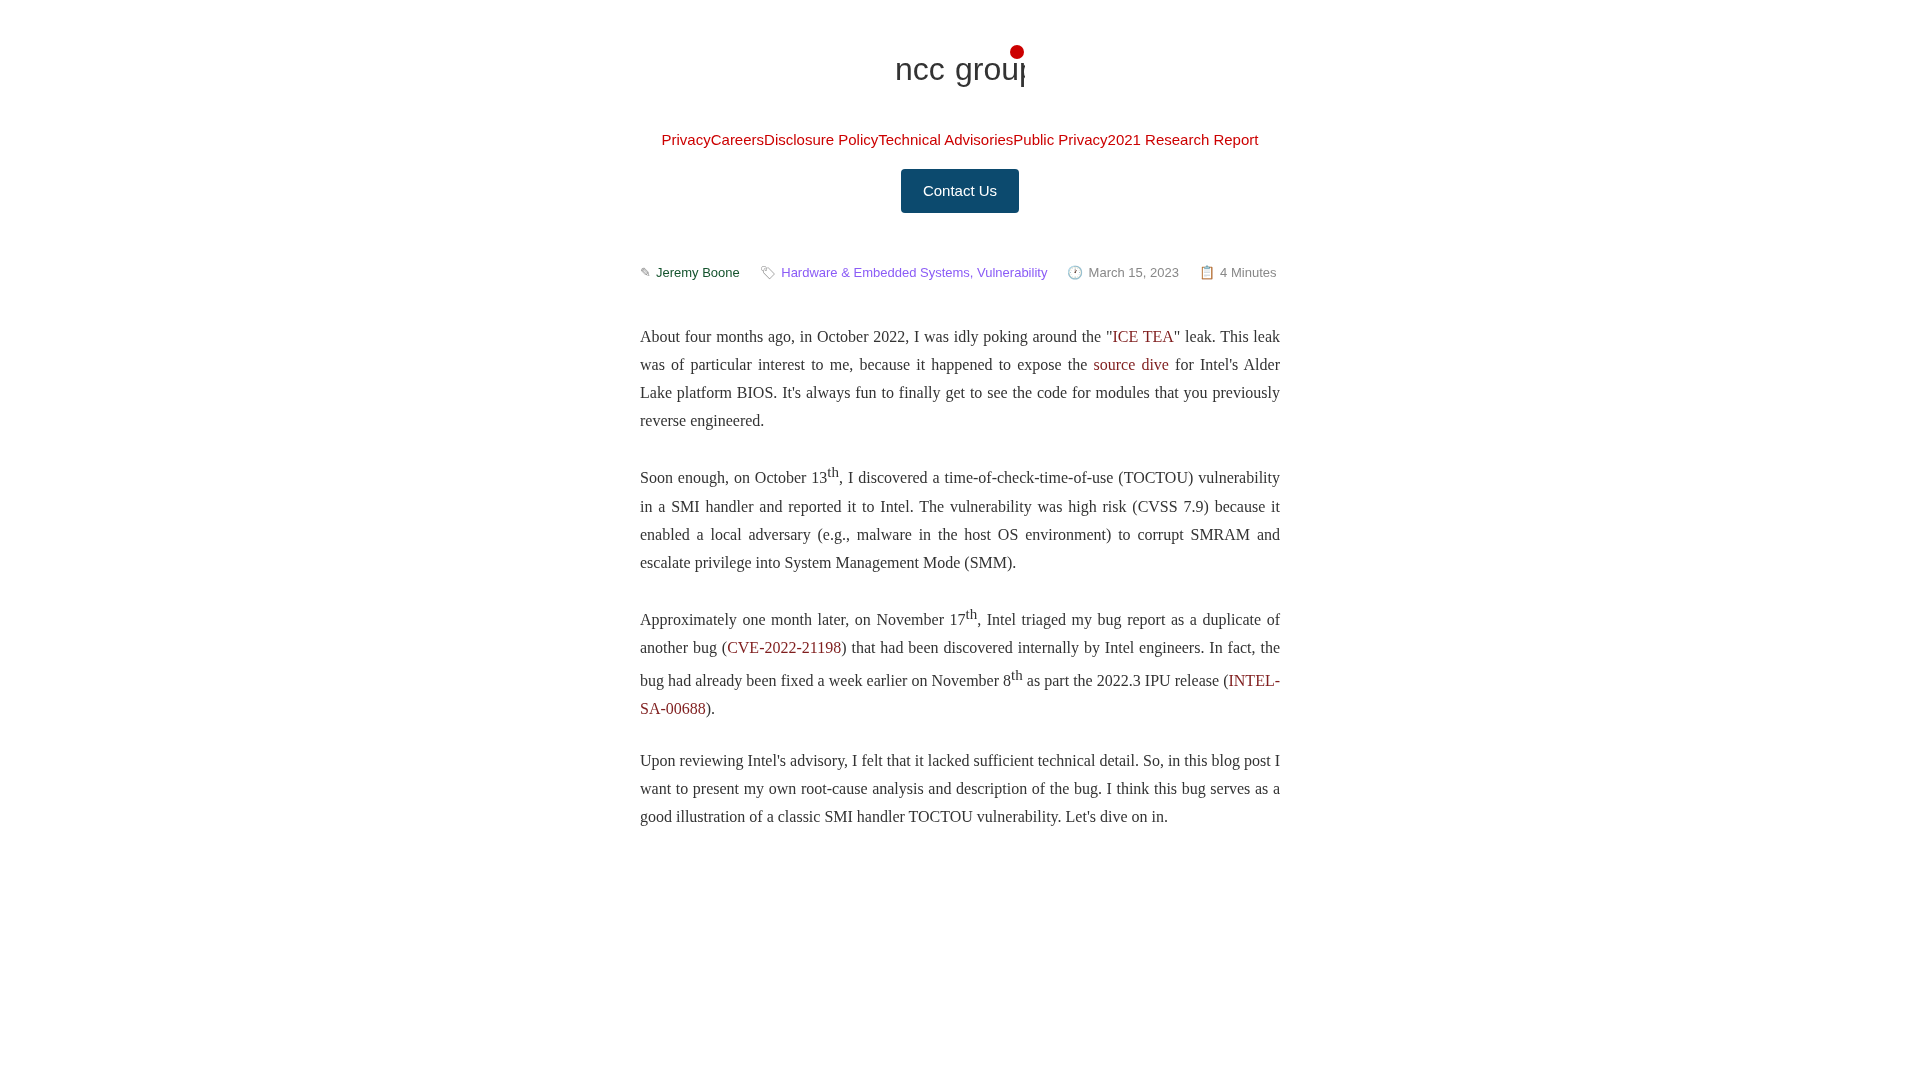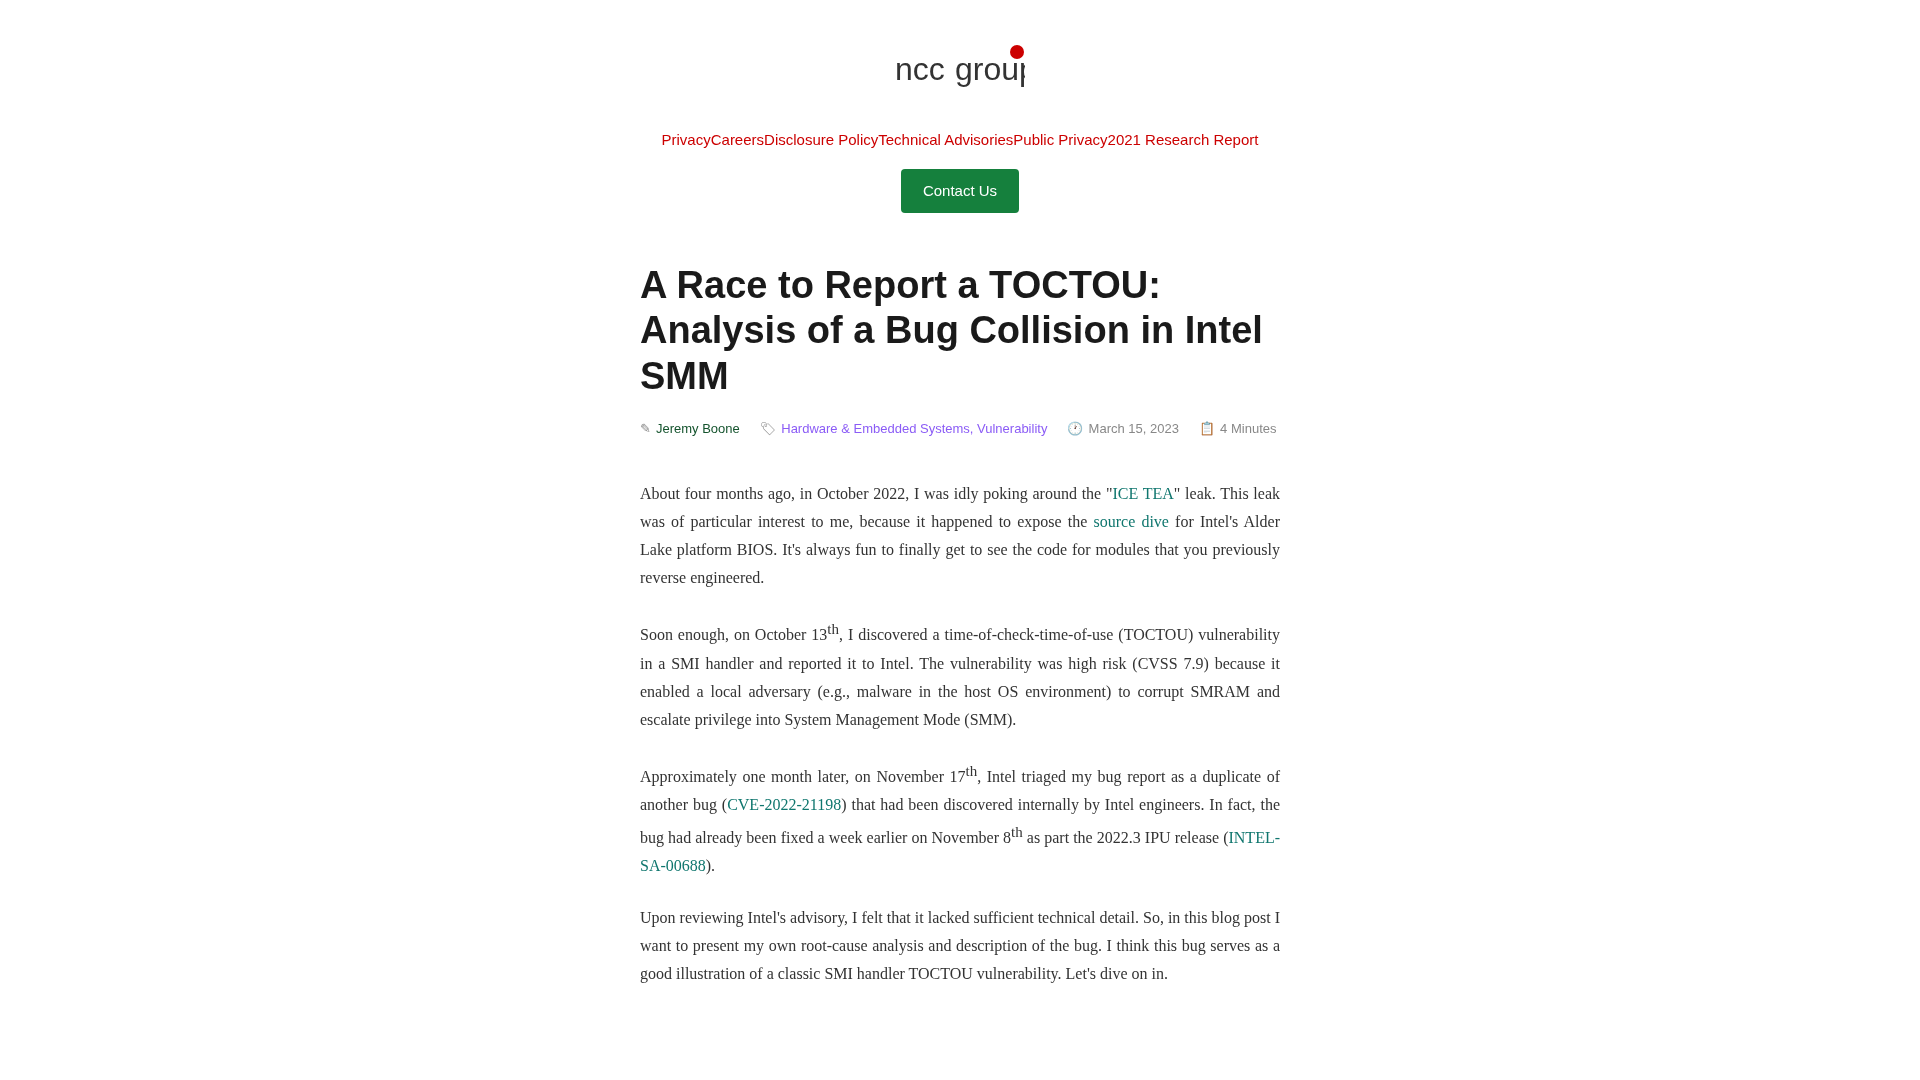--- a/index.html
+++ b/index.html
@@ -52,21 +52,21 @@
 
     .nav-links a {
       text-decoration: none;
       color: #cc0000;
       font-family: Arial, sans-serif;
       font-size: 15px;
       font-weight: 400;
     }
 
     .contact-btn {
-      background: #15803d;
+      background: #0c4a6e;
       color: #ffffff;
       border: none;
       padding: 10px 22px;
       font-size: 15px;
       font-family: Arial, sans-serif;
       border-radius: 4px;
       cursor: pointer;
       text-decoration: none;
       display: inline-block;
     }
@@ -147,21 +147,21 @@
       line-height: 1.75;
       color: #333333;
     }
 
     .article-body p {
       margin-bottom: 24px;
       text-align: justify;
     }
 
     .article-body a {
-      color: #0f766e;
+      color: #7f1d1d;
       text-decoration: none;
     }
 
     sup {
       font-size: 15px;
     }
 
     
     .logo-svg {
       width: 130px;
@@ -205,21 +205,20 @@
       </li>
       <li>
         <a href="#">2021 Research Report</a>
       </li>
     </ul>
     <a href="#" class="contact-btn">Contact Us</a>
   </nav>
 
   <main class="main-content">
 
-    <h1 class="article-title">A Race to Report a TOCTOU: Analysis of a Bug Collision in Intel SMM</h1>
 
     <div class="article-meta">
       <span class="meta-author">
         <span class="author-icon">✎</span>
         <a href="#">Jeremy Boone</a>
       </span>
       <span class="meta-category">
         <span class="cat-icon">🏷</span>
         <a href="#">Hardware &amp; Embedded Systems, Vulnerability</a>
       </span>

